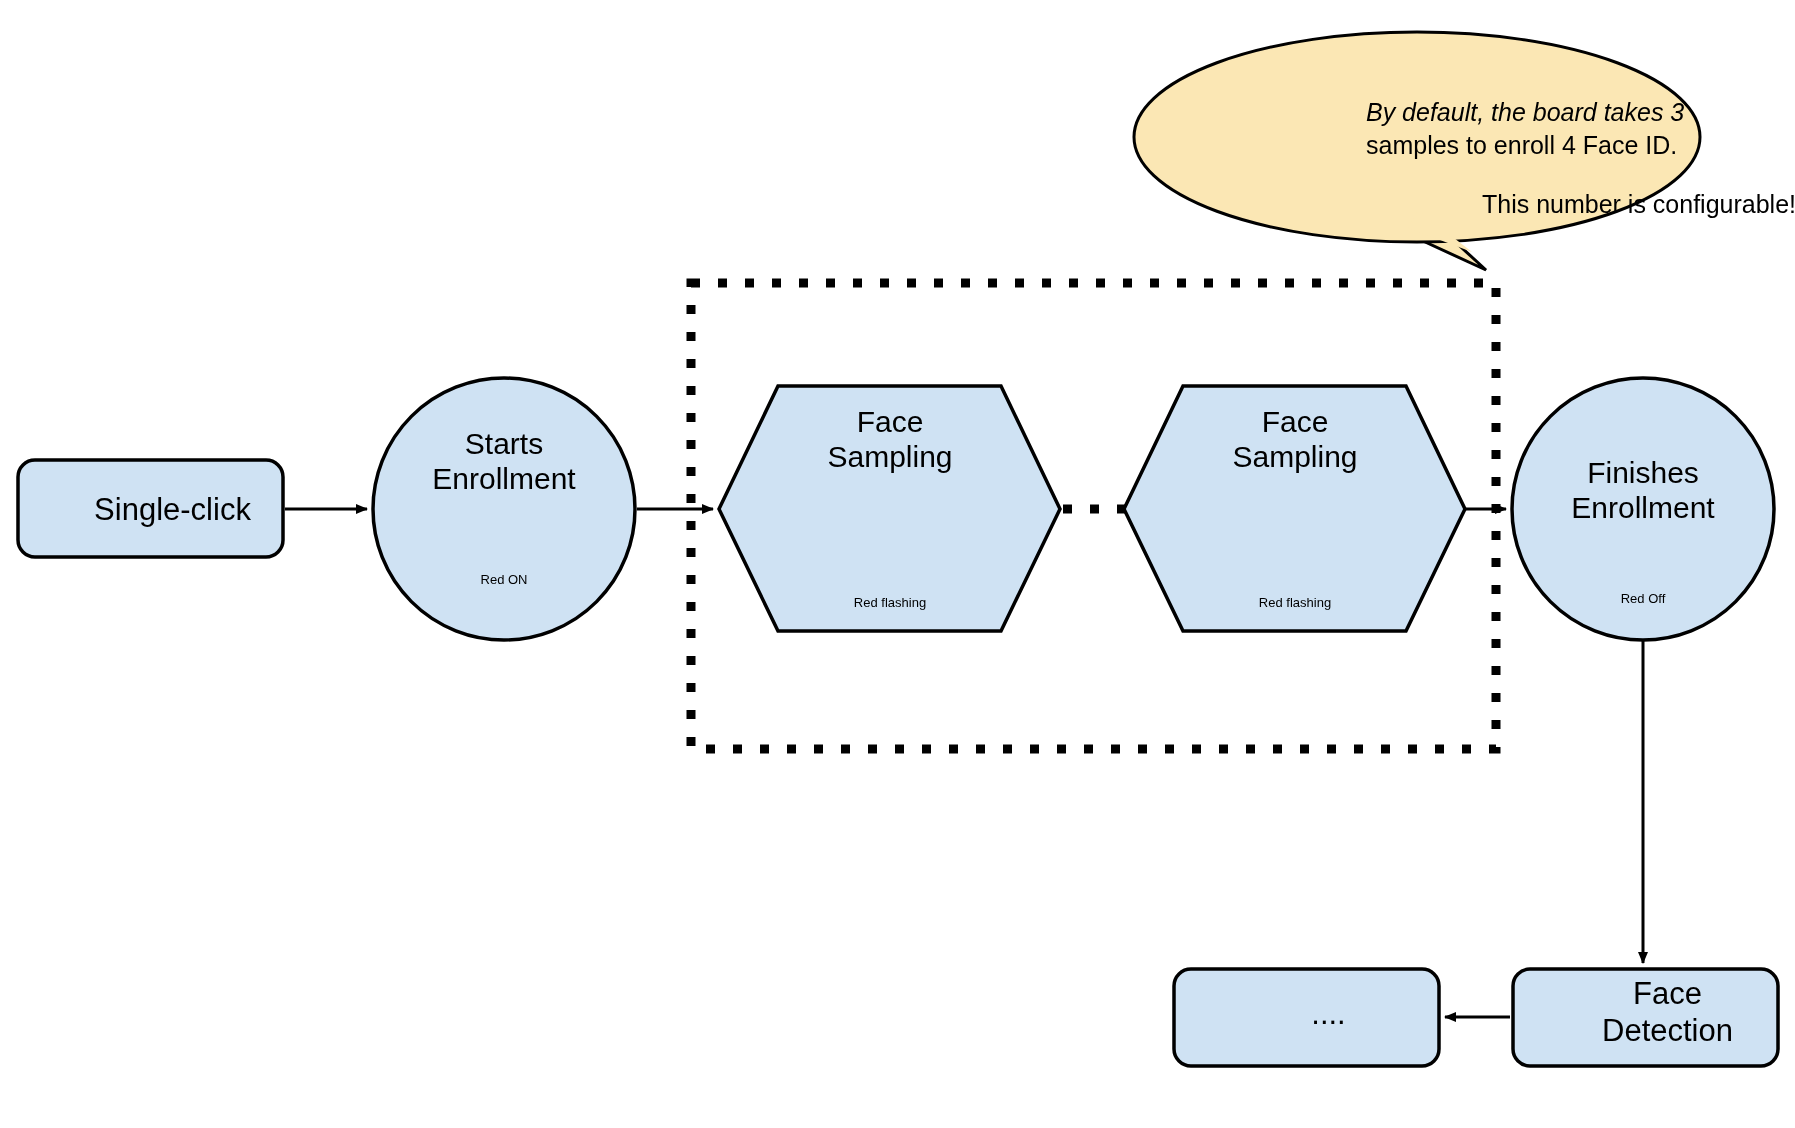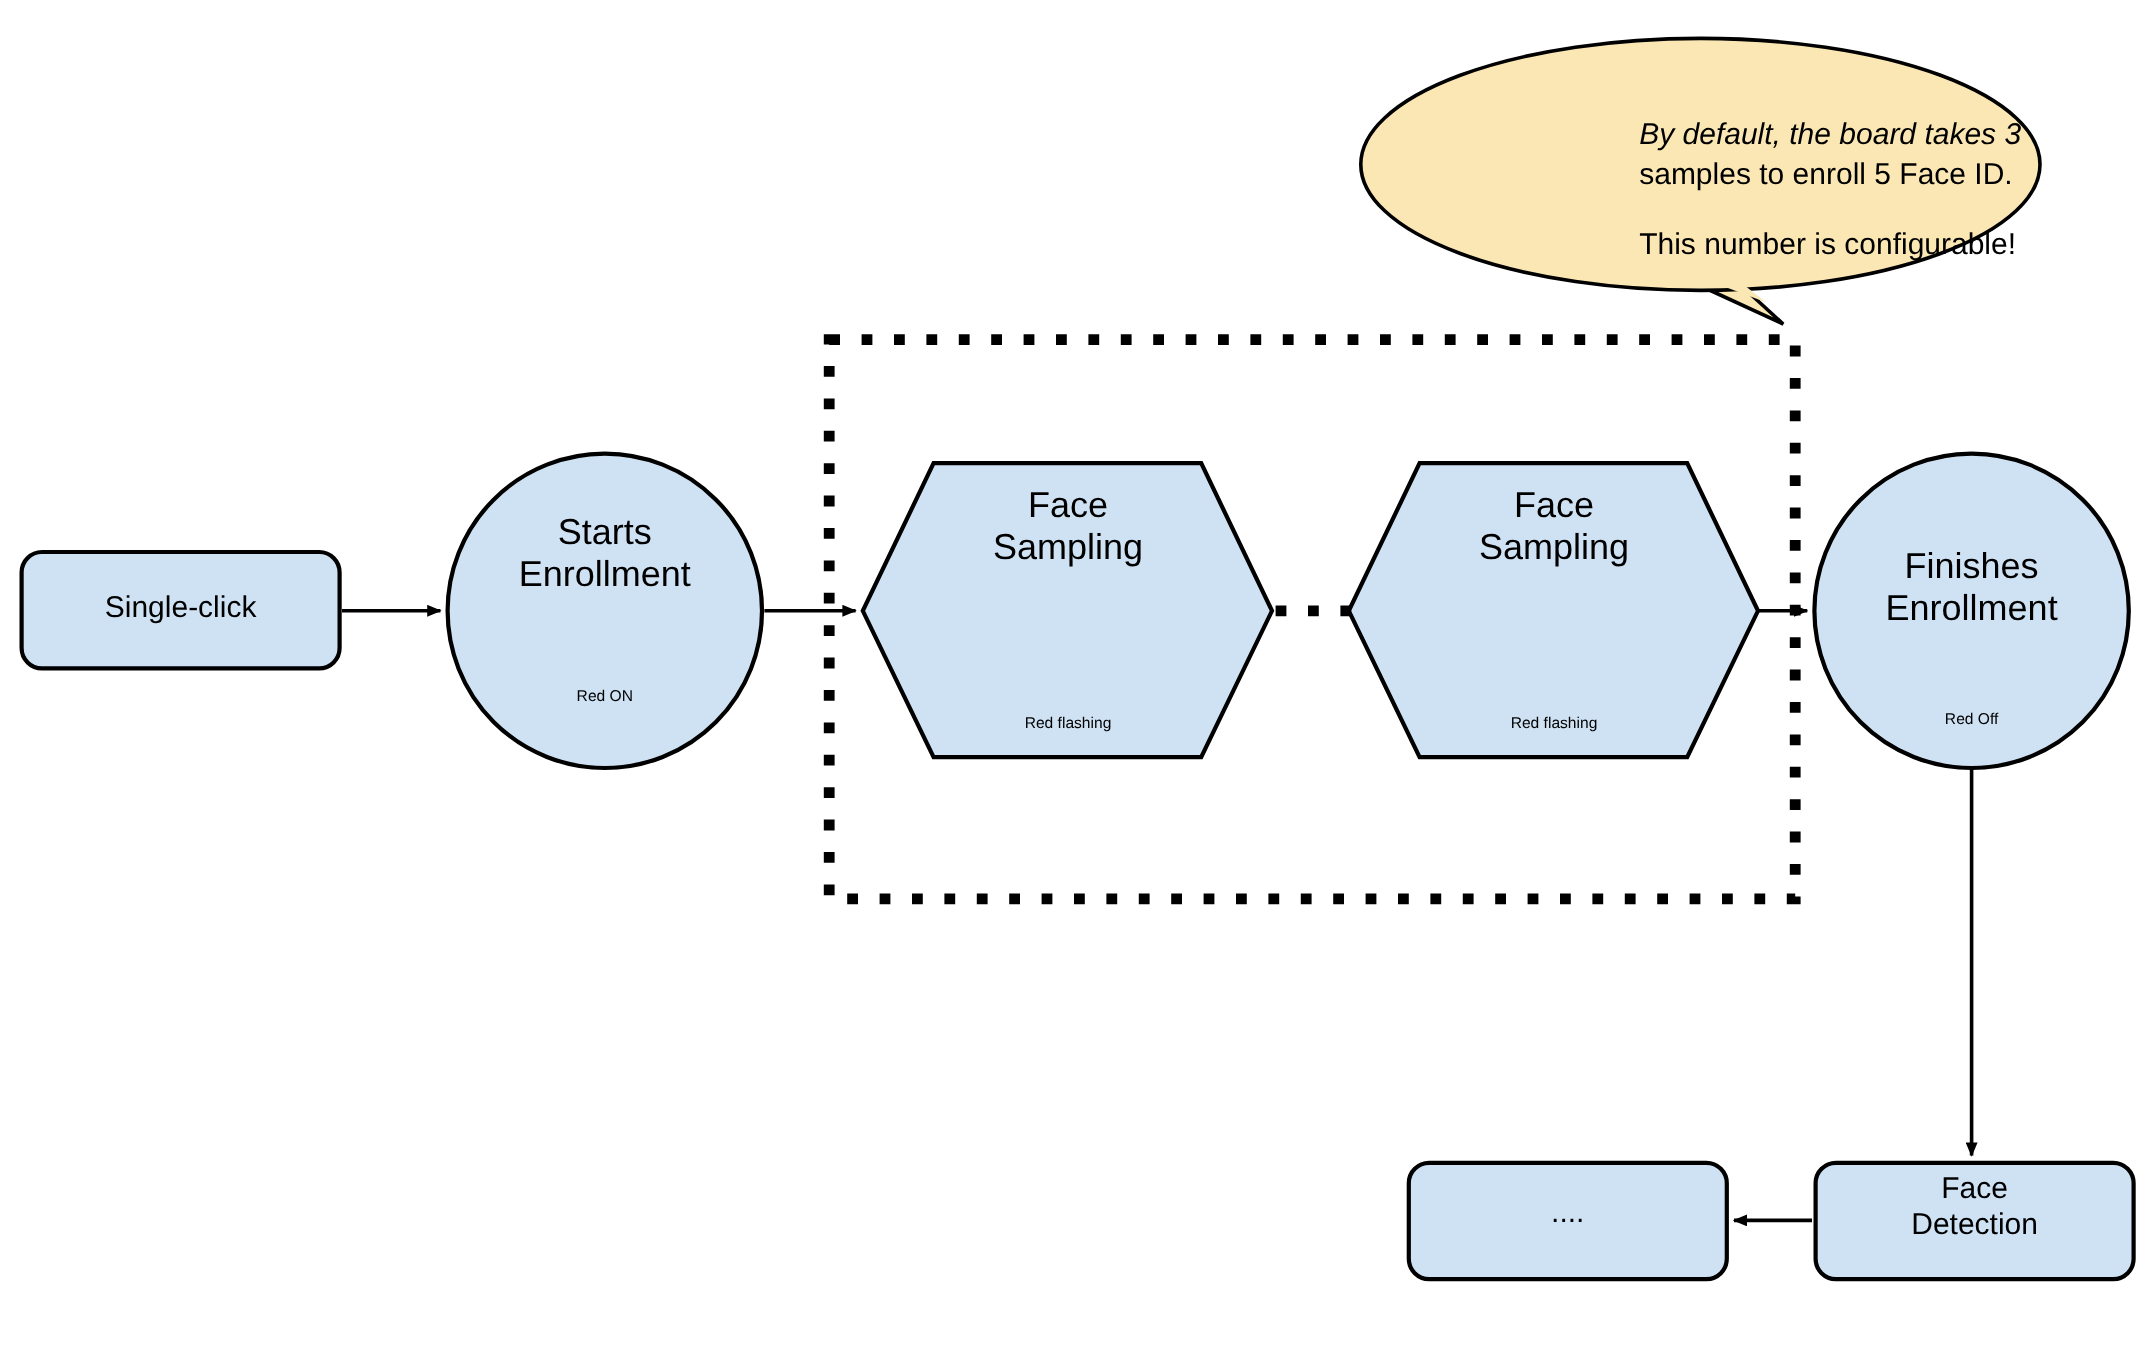--- a/index.html
+++ b/index.html
@@ -33,21 +33,22 @@
     line-height: 1.18;
     white-space: pre-line;
   }
   .t-main {
     font-size: 30px;
   }
   .t-small {
     font-size: 13px;
   }
   .t-box {
-    font-size: 25px;
+    font-size: 31px;
+    margin-left: 22px;
   }
   .t-callout {
     font-size: 25px;
     line-height: 1.32;
     text-align: left;
   }
   .hit {
     position: absolute;
   }
 </style>
@@ -115,22 +116,22 @@
   <div class="node-text t-main" style="left:1513px; top:455px; width:260px;">Finishes
 Enrollment</div>
   <div class="node-text t-small" style="left:1513px; top:591px; width:260px;">Red Off</div>
 
   <div class="node-text t-box" style="left:1513px; top:976px; width:265px;">Face
 Detection</div>
 
   <div class="node-text t-box" style="left:1174px; top:996px; width:265px;">....</div>
 
   <div class="node-text t-callout" style="left:1366px; top:96px; width:360px;font-style:italic;">By default, the board takes 3</div>
-  <div class="node-text t-callout" style="left:1366px; top:129px; width:360px;">samples to enroll 5 Face ID.</div>
-  <div class="node-text t-callout" style="left:1366px; top:188px; width:360px;">This number is configurable!</div>
+  <div class="node-text t-callout" style="left:1366px; top:129px; width:360px;">samples to enroll 4 Face ID.</div>
+  <div class="node-text t-callout" style="left:1436px; top:188px; width:360px;text-align:right;">This number is configurable!</div>
 
   <div class="hit" style="left:18px; top:460px; width:265px; height:97px;"></div>
   <div class="hit" style="left:373px; top:378px; width:262px; height:262px; border-radius:50%;"></div>
   <div class="hit" style="left:719px; top:386px; width:341px; height:245px;"></div>
   <div class="hit" style="left:1124px; top:386px; width:341px; height:245px;"></div>
   <div class="hit" style="left:1512px; top:378px; width:262px; height:262px; border-radius:50%;"></div>
   <div class="hit" style="left:1513px; top:969px; width:265px; height:97px;"></div>
   <div class="hit" style="left:1174px; top:969px; width:265px; height:97px;"></div>
   <div class="hit" style="left:1134px; top:32px; width:566px; height:210px; border-radius:50%;"></div>
 

